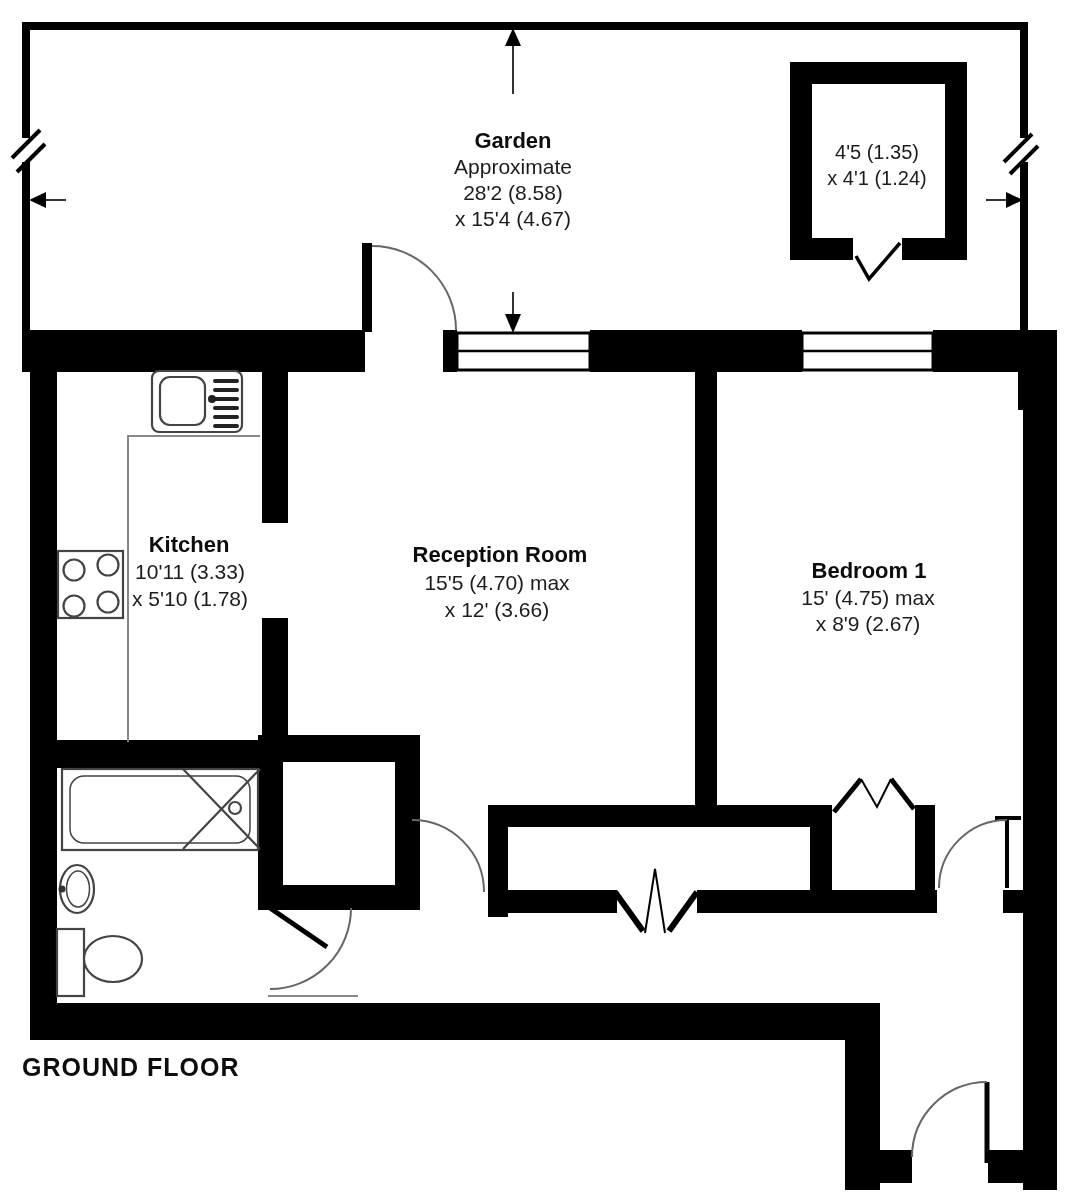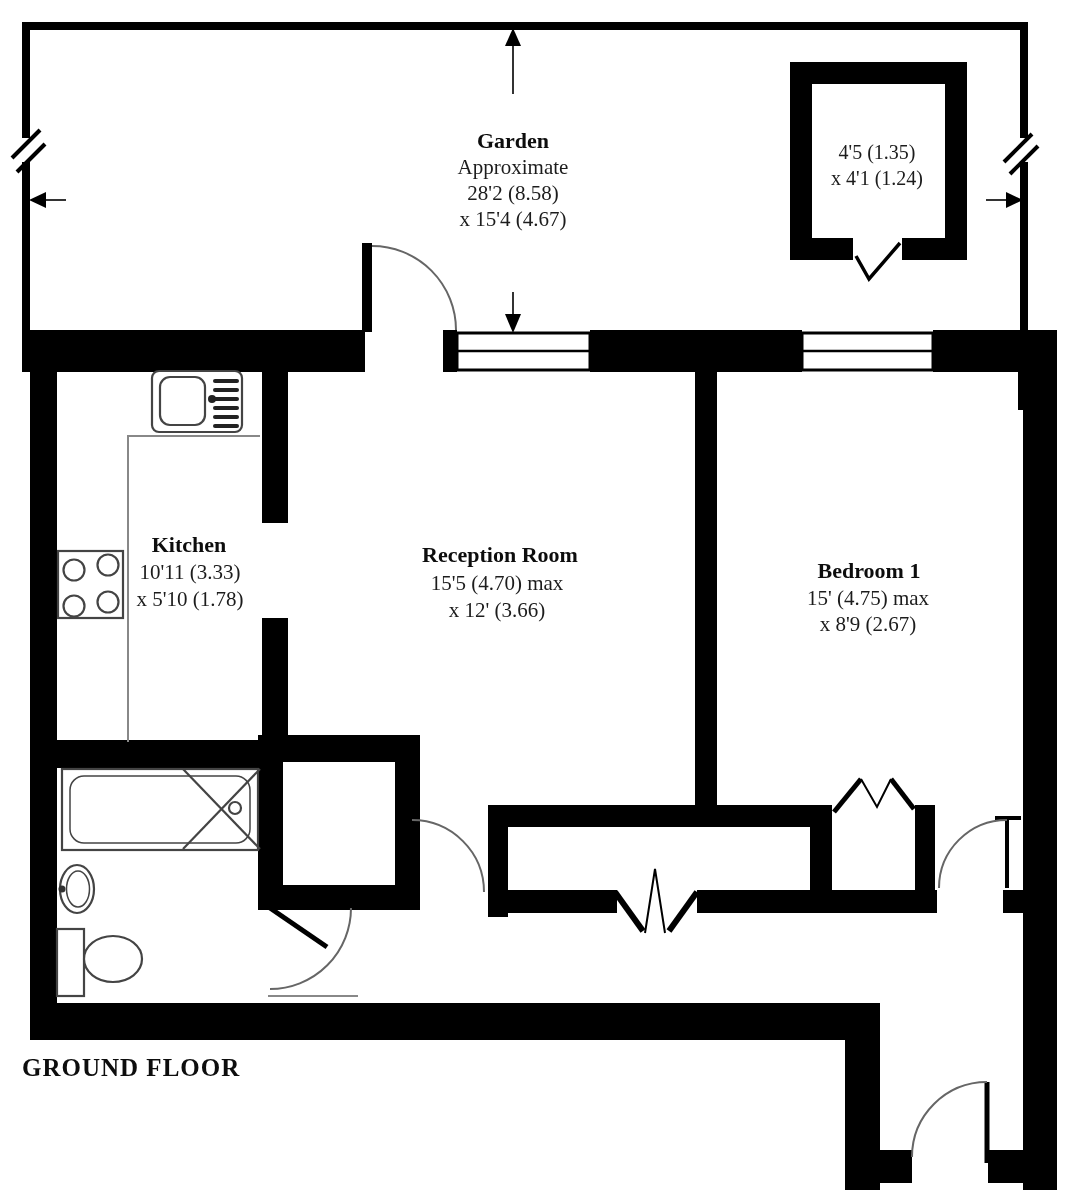--- a/index.html
+++ b/index.html
@@ -1,17 +1,17 @@
 <!DOCTYPE html>
 <html style="--wall: #000000; --background: #ffffff; --fixture: #444444; --arc: #666666; --text: #0d0d0d;"><head>
 <meta charset="utf-8">
 <style>
   html,body{margin:0;padding:0;background:#fff;}
   .canvas{position:relative;width:1078px;height:1200px;background:var(--background,#fff);
-          font-family:Liberation Serif, serif;overflow:hidden;}
+          font-family:Liberation Sans, sans-serif;overflow:hidden;}
   svg{display:block}
   .wall{fill:var(--wall,#000);}
   .white{fill:var(--background,#fff);}
   .winframe{fill:var(--background,#fff);stroke:var(--wall,#000);stroke-width:3;}
   .winline{stroke:var(--wall,#000);stroke-width:2.5;fill:none;}
   .arc{stroke:var(--arc,#666);stroke-width:2;fill:none;}
   .leaf{stroke:var(--wall,#000);fill:none;}
   .fx{stroke:var(--fixture,#444);stroke-width:2.2;fill:none;}
   .fxw{stroke:var(--fixture,#444);stroke-width:2.2;fill:var(--background,#fff);}
   .fxthin{stroke:var(--fixture,#444);stroke-width:1.5;fill:none;}

